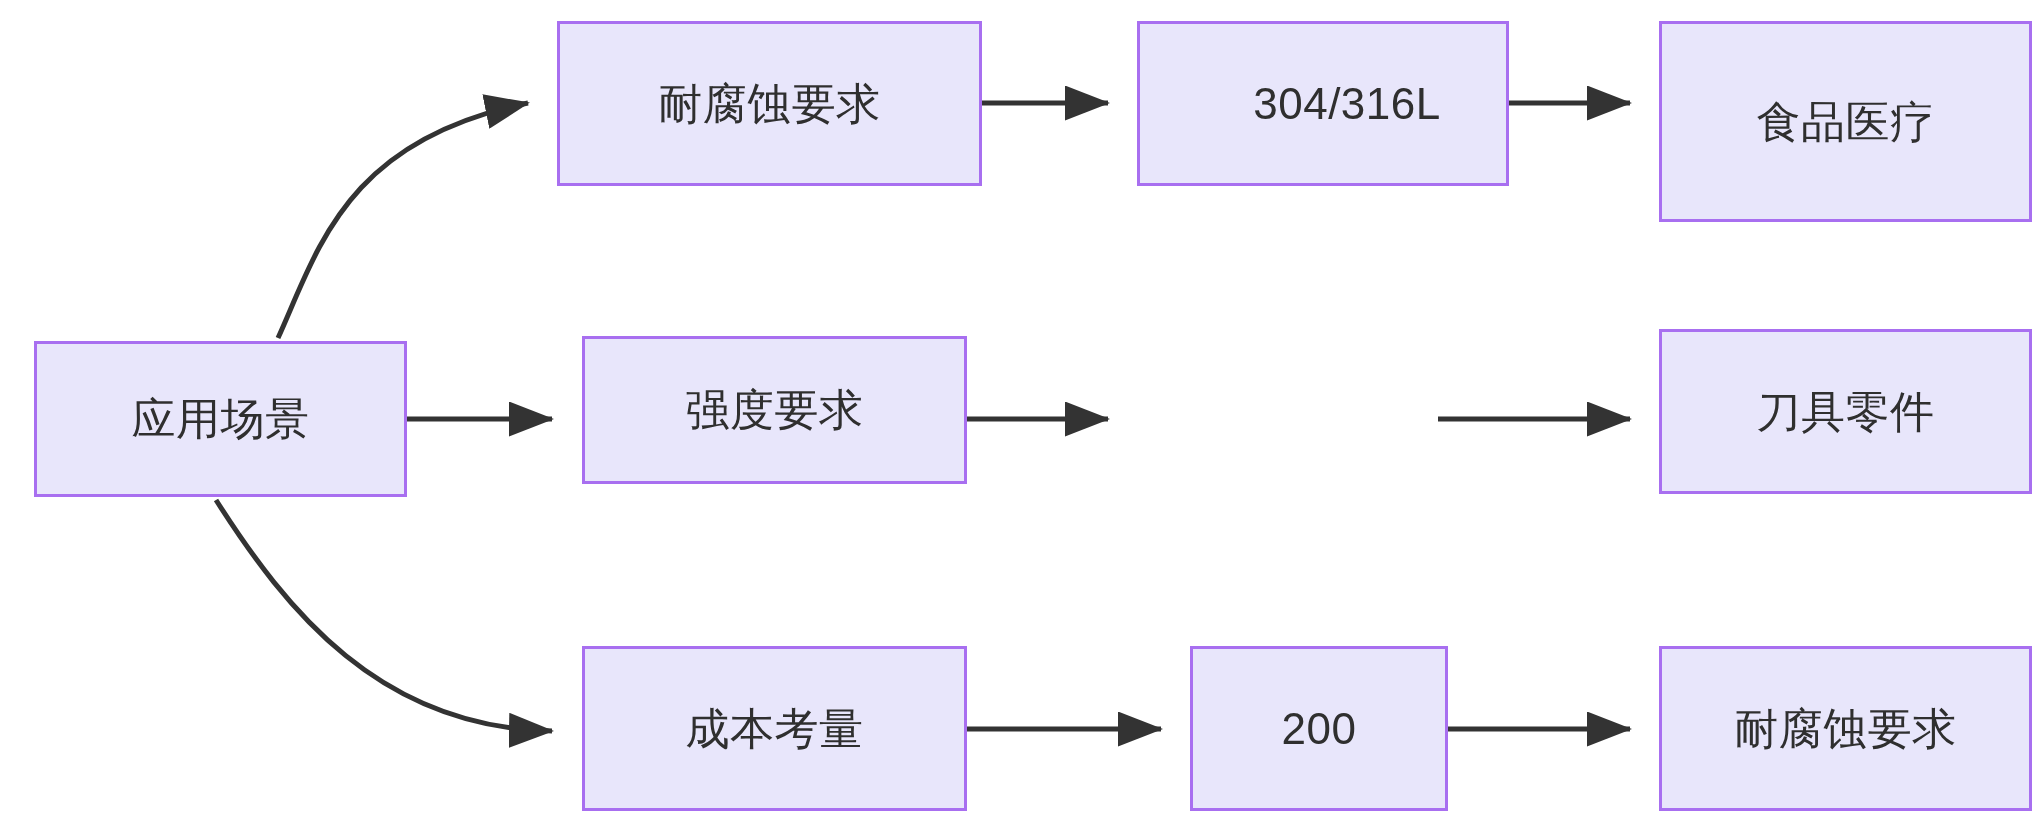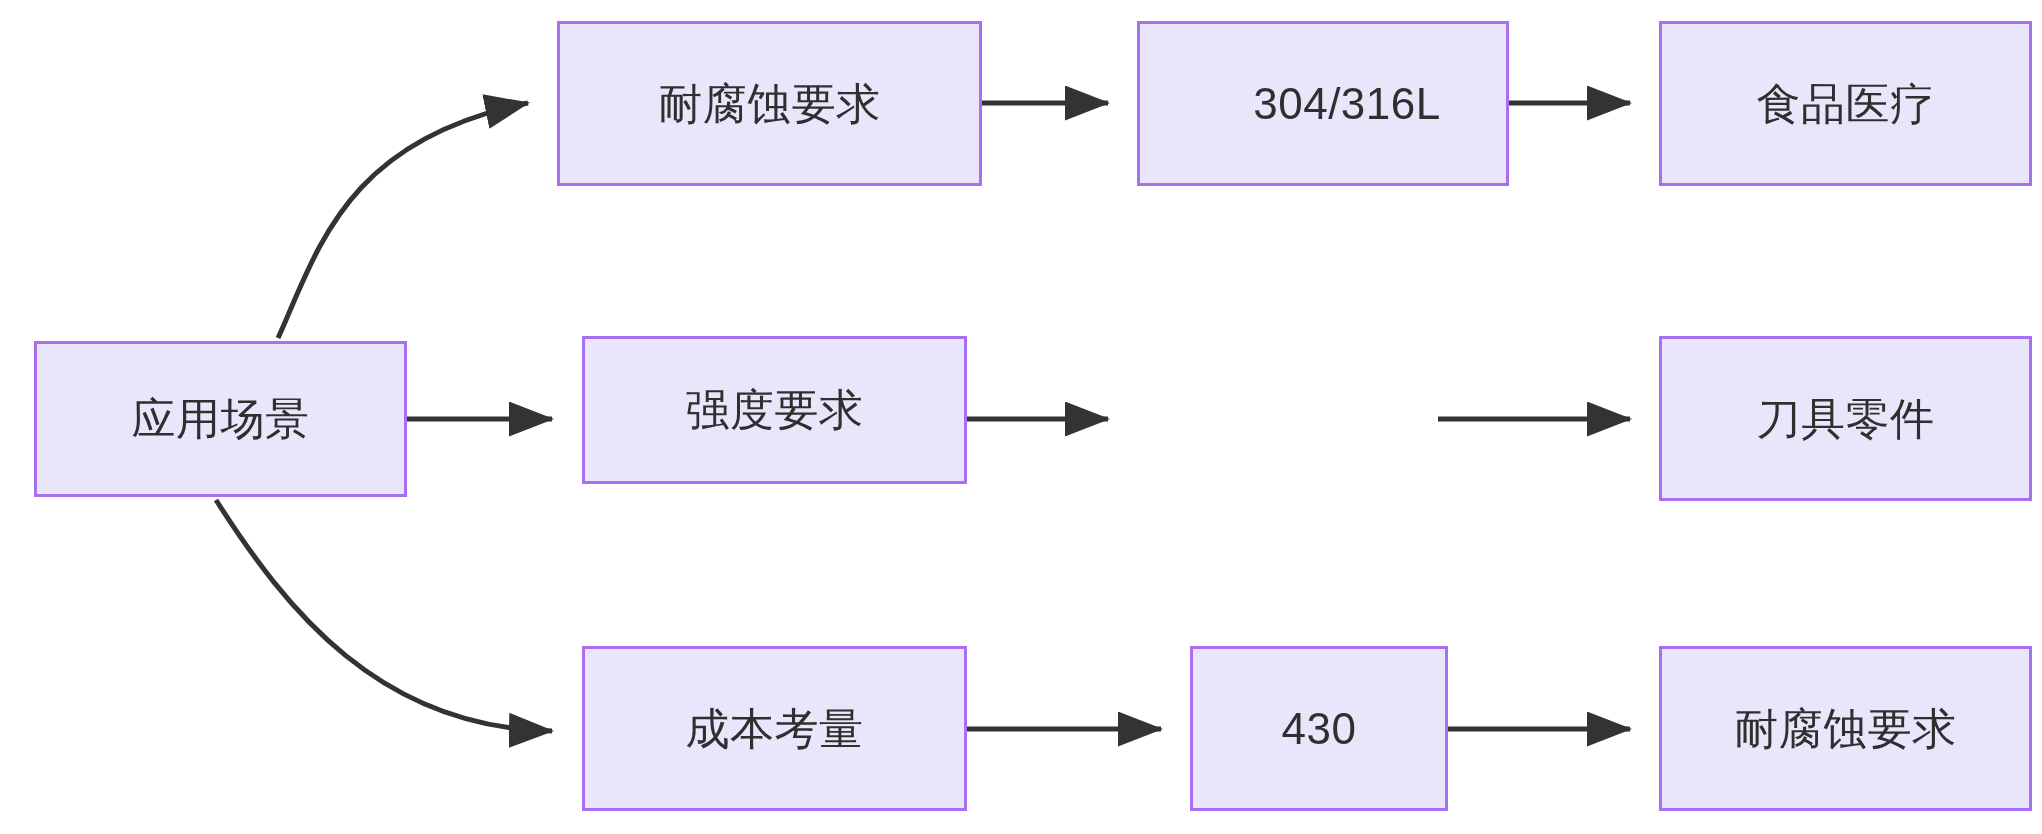--- a/index.html
+++ b/index.html
@@ -43,26 +43,26 @@
   .node-label {
     display: block;
   }
 
   
   #node-root   { left: 22px;   top: 341px; width: 373px; height: 156px; }
 
   
   #node-r1c1   { left: 545px;  top: 21px;  width: 425px; height: 165px; }
   #node-r1c2   { left: 1125px; top: 21px;  width: 372px; height: 165px; padding-left: 48px; }
-  #node-r1c3   { left: 1647px; top: 21px;  width: 373px; height: 165px; }
+  #node-r1c3   { left: 1647px; top: 21px;  width: 373px; height: 201px; }
 
   
   #node-r2c1   { left: 570px;  top: 336px; width: 385px; height: 148px; }
   #node-r2c2   { left: 1125px; top: 336px; width: 311px; height: 165px; }
-  #node-r2c3   { left: 1647px; top: 336px; width: 373px; height: 165px; }
+  #node-r2c3   { left: 1647px; top: 329px; width: 373px; height: 165px; }
 
   
   #node-r3c1   { left: 570px;  top: 646px; width: 385px; height: 165px; text-align: center; }
   #node-r3c2   { left: 1178px; top: 646px; width: 258px; height: 165px; }
   #node-r3c3   { left: 1647px; top: 646px; width: 373px; height: 165px; }
 </style>
 </head>
 <body>
 
 <div id="canvas">
@@ -108,19 +108,19 @@
     <span class="node-label">强度要求</span>
   </div>
   <div class="node" id="node-r2c3">
     <span class="node-label">刀具零件</span>
   </div>
 
   <div class="node" id="node-r3c1">
     <span class="node-label">成本考量</span>
   </div>
   <div class="node" id="node-r3c2">
-    <span class="node-label">430</span>
+    <span class="node-label">200</span>
   </div>
   <div class="node" id="node-r3c3">
     <span class="node-label">耐腐蚀要求</span>
   </div>
 
 </div>
 
 </body></html>

